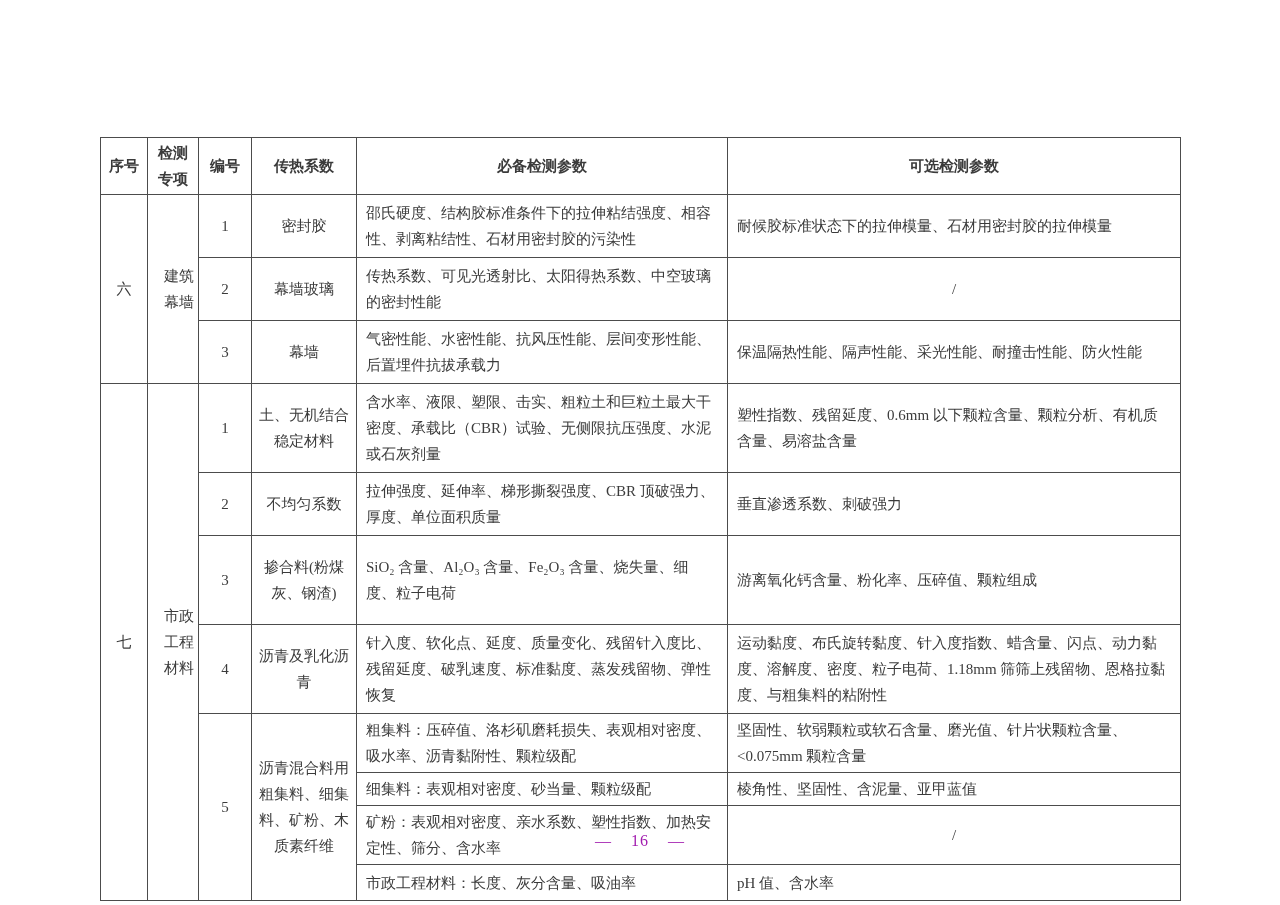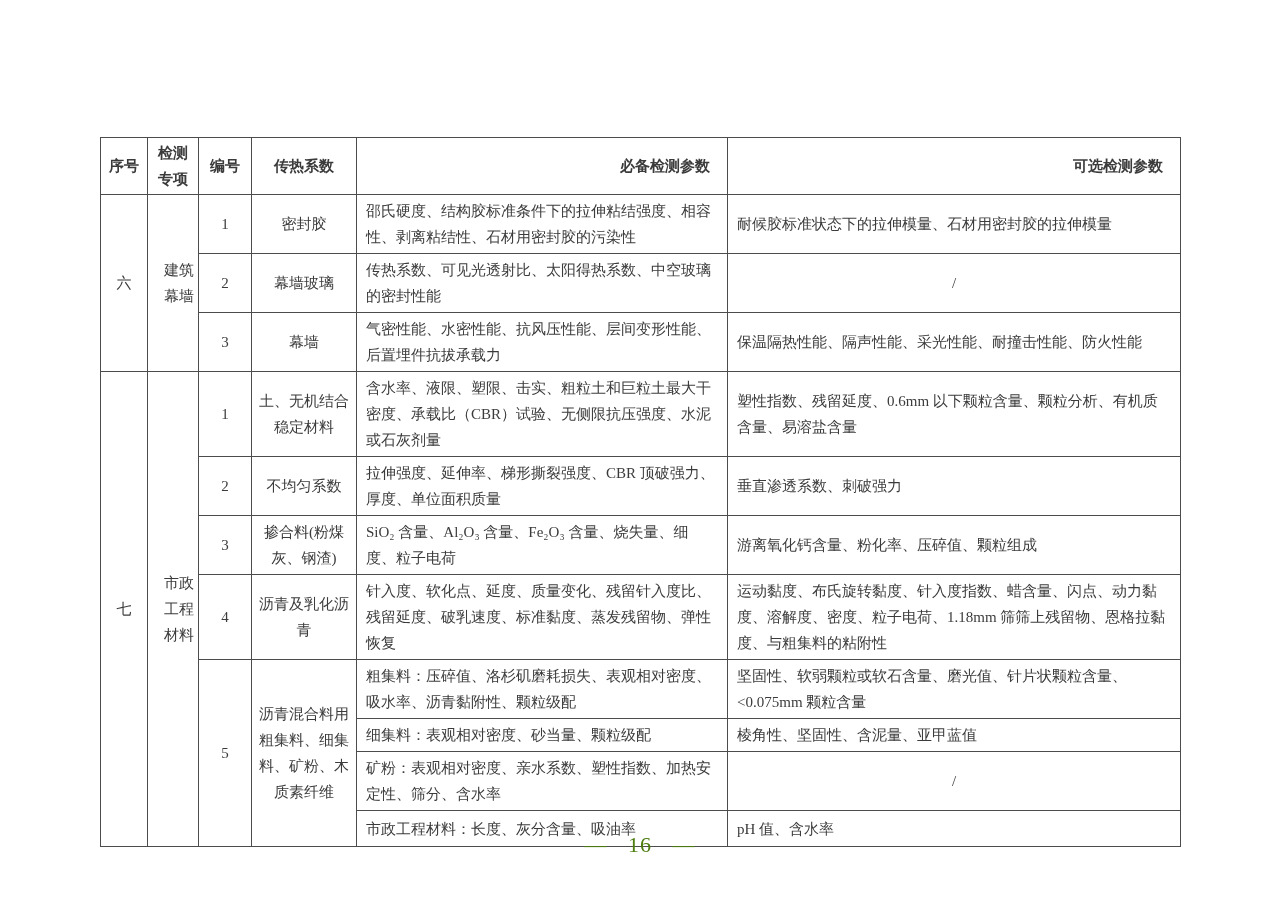--- a/index.html
+++ b/index.html
@@ -22,31 +22,31 @@
     font-size:15px;
     line-height:26px;
     vertical-align:middle;
     overflow:hidden;
   }
   .spec-table th {
     font-weight:600;
     text-align:center;
     padding:2px 8px;
   }
-  .spec-table th.wide { padding:2px 17px;text-align:right; }
+  .spec-table th.wide { padding:2px 4px; }
   td.c-serial   { text-align:center; padding:2px 2px; }
   td.c-spec     { text-align:right; padding:2px 4px; }
   td.c-no       { text-align:center; padding:2px 4px; }
-  td.c-item     { text-align:center; padding:0 6px; }
+  td.c-item     { text-align:center; padding:18px 6px; }
   td.c-param    { text-align:left;  padding:3px 9px; }
   td.c-slash    { text-align:center; }
 
   .page-number {
     position:absolute; top:832px; left:0; width:100%;
-    text-align:center; font-size:22px; color:#4d7c0f;
+    text-align:center; font-size:16px; color:#a21caf;
     letter-spacing:1px; word-spacing:14px;
   }
 </style>
 </head>
 <body>
 
 <div class="page">
 
   <table class="spec-table">
     <colgroup>

